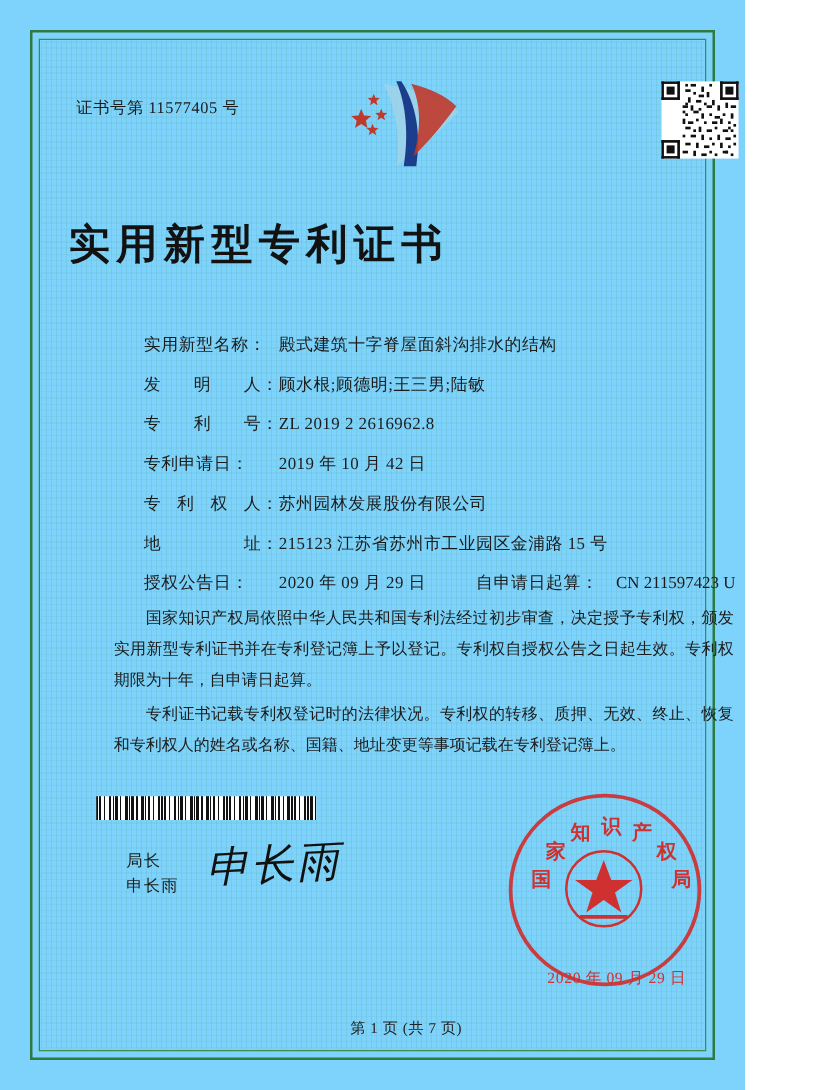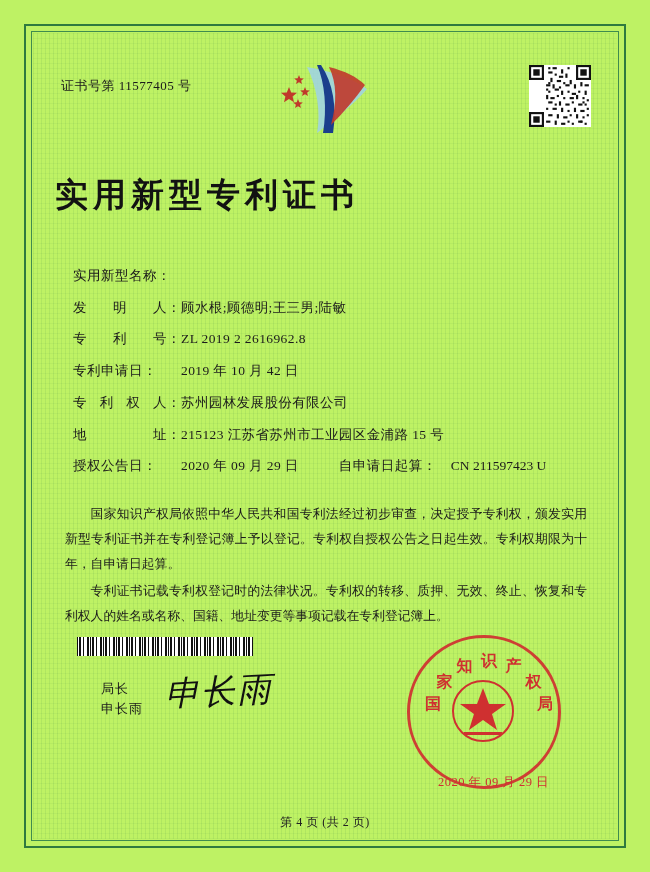--- a/index.html
+++ b/index.html
@@ -11,23 +11,23 @@
     width: 650px;
     height: 872px;
     font-family: "Liberation Serif", serif;
     color: #1b1b1b;
     position: relative;
     overflow: hidden;
   }
   .certificate {
     position: absolute;
     left: 0; top: 0;
-    width: 650px;
+    width: 596px;
     height: 872px;
-    background: #bef264;
+    background: #7dd3fc;
   }
   
   .border-outer {
     position: absolute;
     left: 24px; top: 24px;
     right: 24px; bottom: 24px;
     border: 2px solid #2f7a3f;
   }
   .border-inner {
     position: absolute;
@@ -84,20 +84,21 @@
   .fields {
     margin-top: 42px;
     padding-left: 18px;
     font-size: 13.5px;
     line-height: 2.35;
   }
   .field-row {
     display: flex;
     align-items: baseline;
     white-space: nowrap;
+    margin-left: 42px;
   }
   .field-label {
     width: 108px;
     flex: 0 0 108px;
     letter-spacing: 0.5px;
   }
   .field-label.spread {
     display: flex;
     justify-content: space-between;
   }
@@ -106,22 +107,21 @@
     letter-spacing: 0.4px;
   }
   .field-row .inline-second-label {
     margin-left: 40px;
     letter-spacing: 0.5px;
   }
   .field-row .inline-second-value {
     margin-left: 14px;
   }
   .paragraphs {
-    margin-top: 20px;
-    padding-left: 10px;
+    padding-left: 36px;
     padding-right: 8px;
     font-size: 12.8px;
     line-height: 1.95;
     text-align: justify;
   }
   .paragraphs p {
     margin: 0 0 2px 0;
     text-indent: 2em;
   }
   .footer {
@@ -318,20 +318,21 @@
         </g>
       </svg>
     </div>
 
     <div class="title">实用新型专利证书</div>
 
     <div class="fields">
 
       <div class="field-row">
         <span class="field-label">实用新型名称：</span>
+        <span class="field-value">殿式建筑十字脊屋面斜沟排水的结构</span>
       </div>
 
       <div class="field-row">
         <span class="field-label spread">
           <span>发</span>
           <span>明</span>
           <span>人：</span>
         </span>
         <span class="field-value">顾水根;顾德明;王三男;陆敏</span>
       </div>
@@ -404,17 +405,17 @@
           <span class="seal-char" style="transform: rotate(75deg) translate(0,-58px) rotate(-75deg);">局</span>
         </div>
         <svg class="seal-star" viewBox="0 0 74 74">
           <circle cx="37" cy="37" r="30" fill="none" stroke="#cf3030" stroke-width="2"></circle>
           <polygon points="37,14 43,30 60,30 46,40 51,56 37,46 23,56 28,40 14,30 31,30" fill="#cf3030"></polygon>
           <rect x="18" y="58" width="38" height="3" fill="#cf3030"></rect>
         </svg>
         <div class="seal-date">2020 年 09 月 29 日</div>
       </div>
 
-      <div class="page-number">第 4 页 (共 2 页)</div>
+      <div class="page-number">第 1 页 (共 7 页)</div>
     </div>
 
   </div>
 </div>
 
 </body></html>

